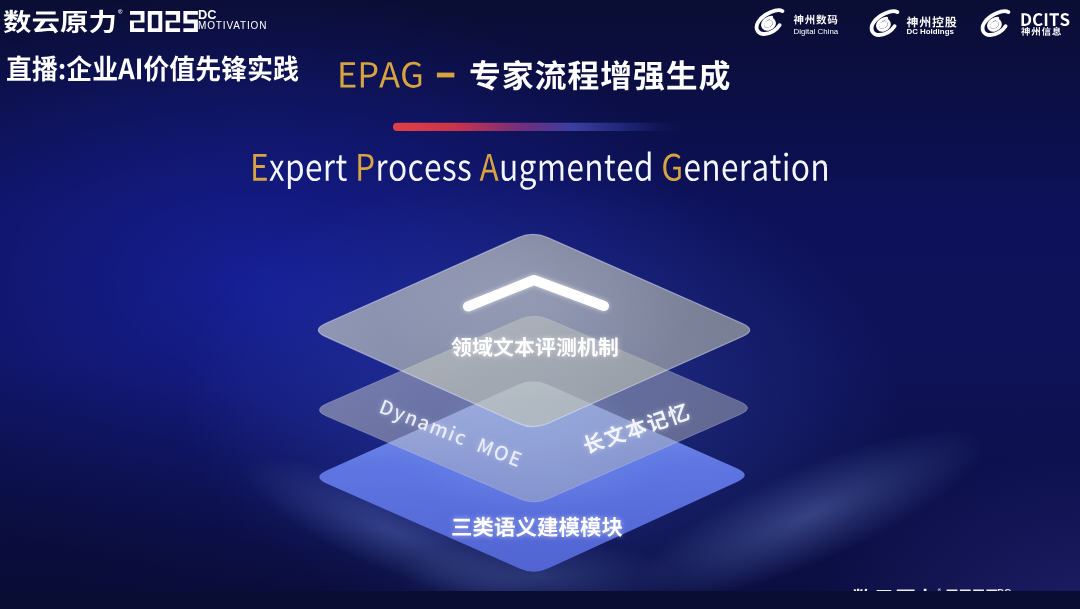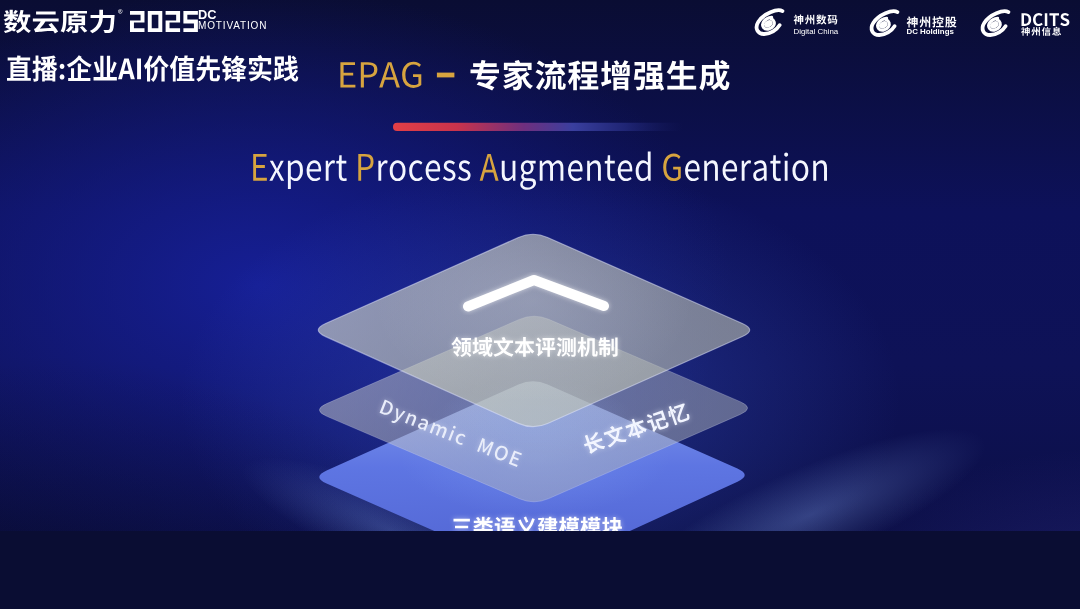--- a/index.html
+++ b/index.html
@@ -1,14 +1,14 @@
 <!DOCTYPE html>
 <html><head><meta charset="utf-8"><style>
 html,body{margin:0;padding:0;background:#0a0d33;}
-.page{position:relative;width:1080px;height:531px;overflow:hidden;font-family:"Liberation Sans",sans-serif;}
+.page{position:relative;width:1080px;height:591px;overflow:hidden;font-family:"Liberation Sans",sans-serif;}
 svg{position:absolute;left:0;top:0;}
 </style></head><body>
 <div class="page">
 <svg width="1080" height="609" viewBox="0 0 1080 609">
 <defs>
 <linearGradient id="bgV" x1="0" y1="0" x2="0" y2="609" gradientUnits="userSpaceOnUse">
  <stop offset="0" stop-color="#0a0d33"></stop>
           <stop offset="0.35" stop-color="#0d115a"></stop>
  <stop offset="0.6" stop-color="#0e1257"></stop>
           <stop offset="1" stop-color="#0b0e40"></stop>

